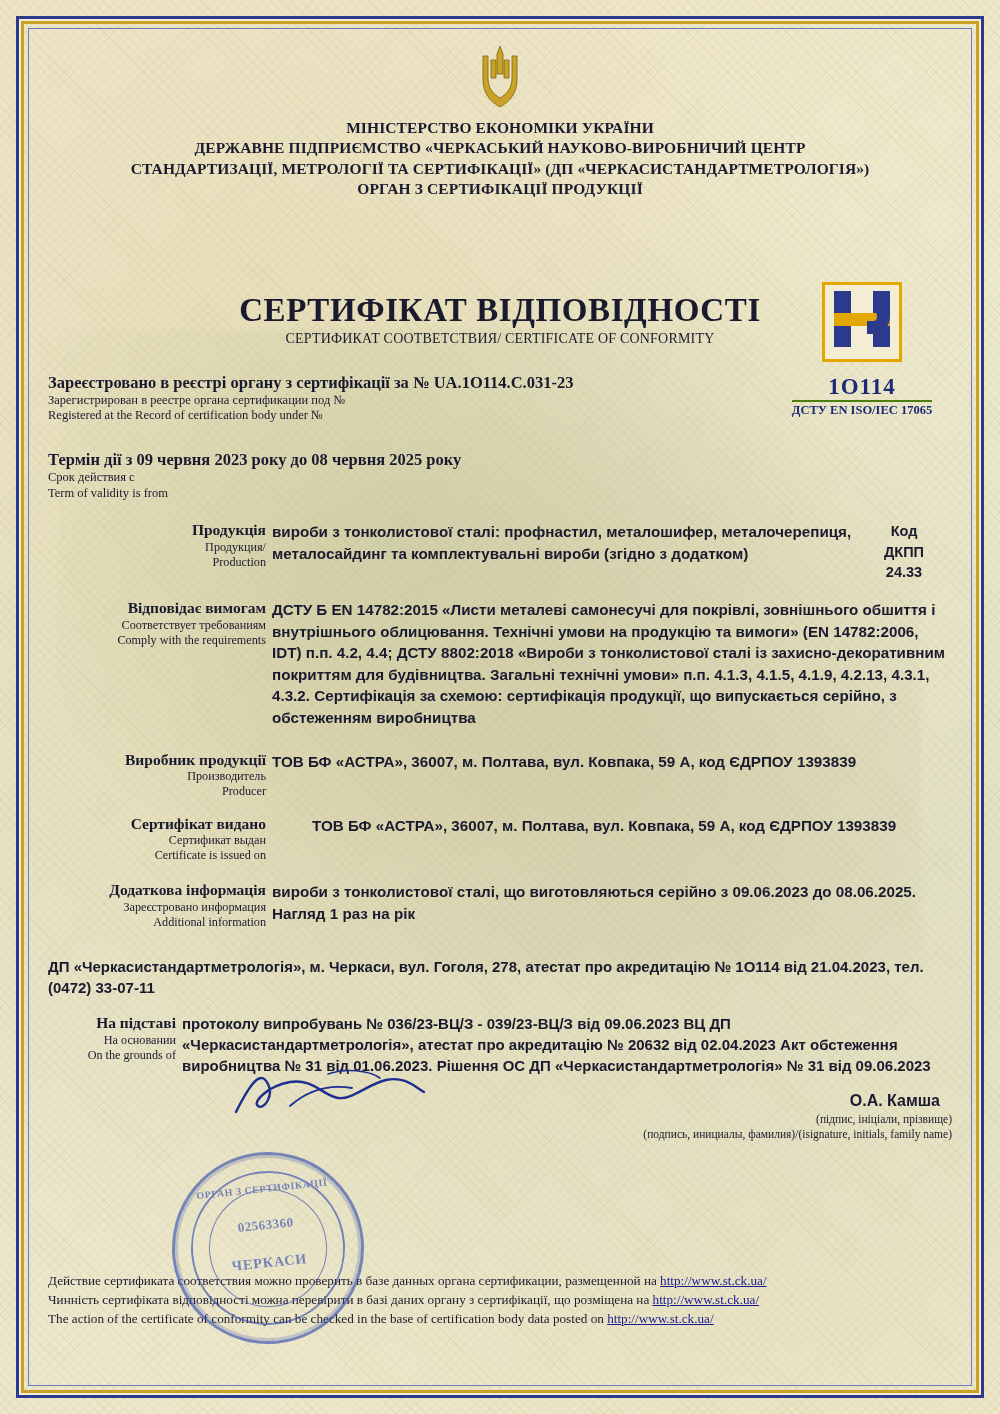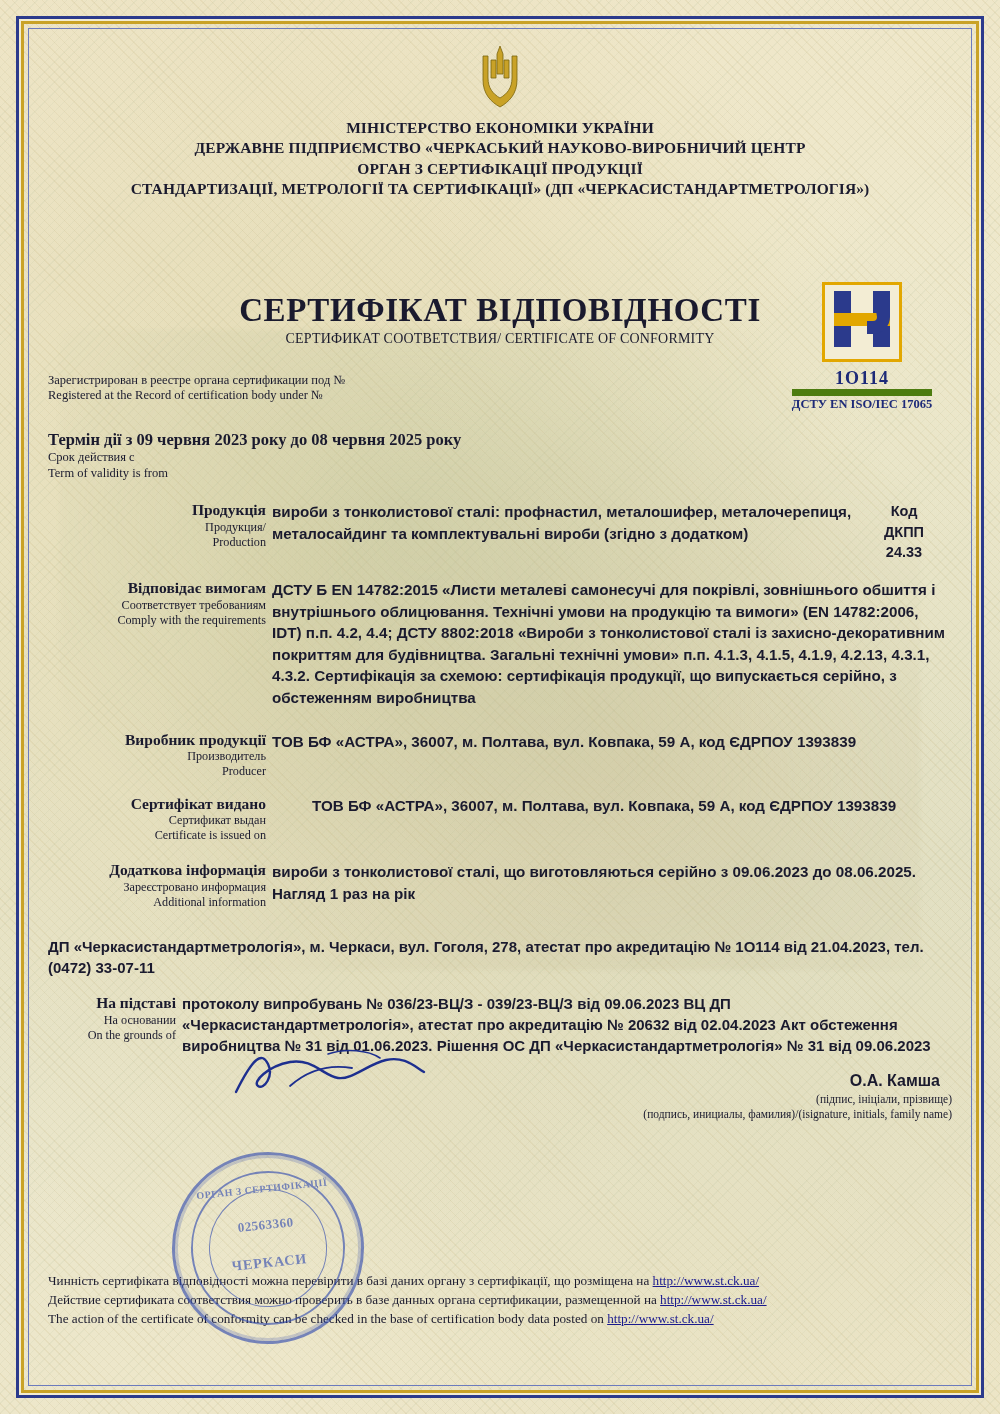--- a/index.html
+++ b/index.html
@@ -98,31 +98,31 @@
     text-align: center;
   }
   .accred-box {
     width: 74px; height: 74px;
     margin: 0 auto;
     border: 3px solid #e2a700;
     background: #f3edd4;
     position: relative;
   }
   .accred-num {
-    margin-top: 6px;
-    font-size: 18px;
+    margin-top: 12px;
+    font-size: 23px;
     font-weight: bold;
     color: #1d2a78;
     letter-spacing: 1px;
   }
   .accred-std {
     font-size: 12.5px;
     font-weight: bold;
     color: #1d2a78;
-    border-top: 7px solid #4d7c0f;
+    border-top: 2px solid #4d7c0f;
     display: inline-block;
     padding-top: 1px;
   }
 
   .reg-block { margin-top: 26px; }
   .reg-line1 {
     font-size: 16.5px;
     font-weight: bold;
   }
   .reg-line2, .reg-line3 {
@@ -267,22 +267,22 @@
           <path d="M6 12 L11 12 L11 34 C11 44 16 50 23 54 C30 50 35 44 35 34 L35 12 L40 12 L40 36 C40 50 32 58 23 63 C14 58 6 50 6 36 Z"></path>
           <path d="M14 16 L19 16 L19 34 L14 34 Z"></path>
           <path d="M27 16 L32 16 L32 34 L27 34 Z"></path>
         </g>
       </svg>
     </div>
 
     <div class="org-head">
       <div>МІНІСТЕРСТВО ЕКОНОМІКИ УКРАЇНИ</div>
       <div>ДЕРЖАВНЕ ПІДПРИЄМСТВО «ЧЕРКАСЬКИЙ НАУКОВО-ВИРОБНИЧИЙ ЦЕНТР</div>
+      <div>СТАНДАРТИЗАЦІЇ, МЕТРОЛОГІЇ ТА СЕРТИФІКАЦІЇ» (ДП «ЧЕРКАСИСТАНДАРТМЕТРОЛОГІЯ»)</div>
       <div>ОРГАН З СЕРТИФІКАЦІЇ ПРОДУКЦІЇ</div>
-      <div>СТАНДАРТИЗАЦІЇ, МЕТРОЛОГІЇ ТА СЕРТИФІКАЦІЇ» (ДП «ЧЕРКАСИСТАНДАРТМЕТРОЛОГІЯ»)</div>
     </div>
 
     <div class="title-block">
       <div class="title-main">СЕРТИФІКАТ ВІДПОВІДНОСТІ</div>
       <div class="title-sub">СЕРТИФИКАТ СООТВЕТСТВИЯ/ CERTIFICATE OF CONFORMITY</div>
     </div>
 
     <div class="accred">
       <div class="accred-box">
         <svg width="68" height="68" viewBox="0 0 68 68">
@@ -290,20 +290,21 @@
           <rect x="45" y="6" width="17" height="56" fill="#2b3a8c"></rect>
           <rect x="6" y="28" width="56" height="13" fill="#e2a700"></rect>
           <path d="M45 6 h17 v26 a17 17 0 0 1 -17 17 h-6 v-13 h6 a4 4 0 0 0 4 -4 Z" fill="#2b3a8c"></path>
         </svg>
       </div>
       <div class="accred-num">1О114</div>
       <div class="accred-std">ДСТУ EN ISO/IEC 17065</div>
     </div>
 
     <div class="reg-block">
+      <div class="reg-line1">Зареєстровано в реєстрі органу з сертифікації за № UA.1О114.С.031-23</div>
       <div class="reg-line2">Зарегистрирован в реестре органа сертификации под №</div>
       <div class="reg-line3">Registered at the Record of certification body under №</div>
     </div>
 
     <div class="term-block">
       <div class="term-line1">Термін дії з 09 червня 2023 року  до  08 червня 2025 року</div>
       <div class="term-line2">Срок действия с</div>
       <div class="term-line3">Term of validity is from</div>
     </div>
 
@@ -381,22 +382,22 @@
           <path d="M62 40 C80 24 100 18 124 22" fill="none" stroke="#1d2f8f" stroke-width="1.8" stroke-linecap="round"></path>
           <path d="M100 8 C118 2 140 4 152 12" fill="none" stroke="#1d2f8f" stroke-width="1.6" stroke-linecap="round"></path>
         </svg>
         <div class="sign-name">О.А. Камша</div>
         <div class="sign-caption">(підпис, ініціали,  прізвище)</div>
         <div class="sign-caption">(подпись, инициалы, фамилия)/(isignature, initials, family name)</div>
       </div>
     </div>
 
     <div class="footer">
+      <div class="ln"><span>Действие сертификата соответствия можно проверить в базе данных органа сертификации, размещенной на </span><a href="#">http://www.st.ck.ua/</a></div>
       <div class="ln"><span>Чинність сертифіката відповідності можна перевірити в базі даних органу з сертифікації, що розміщена на </span><a href="#">http://www.st.ck.ua/</a></div>
-      <div class="ln"><span>Действие сертификата соответствия можно проверить в базе данных органа сертификации, размещенной на </span><a href="#">http://www.st.ck.ua/</a></div>
       <div class="ln"><span>The action of the certificate of conformity can be checked in the base of certification body data posted on </span><a href="#">http://www.st.ck.ua/</a></div>
     </div>
 
   </div>
 
   <div class="stamp">
     <div class="inner-ring"></div>
     <div class="inner-ring2"></div>
     <div class="stamp-text-top">ОРГАН З СЕРТИФІКАЦІЇ</div>
     <div class="stamp-text-mid">02563360</div>

